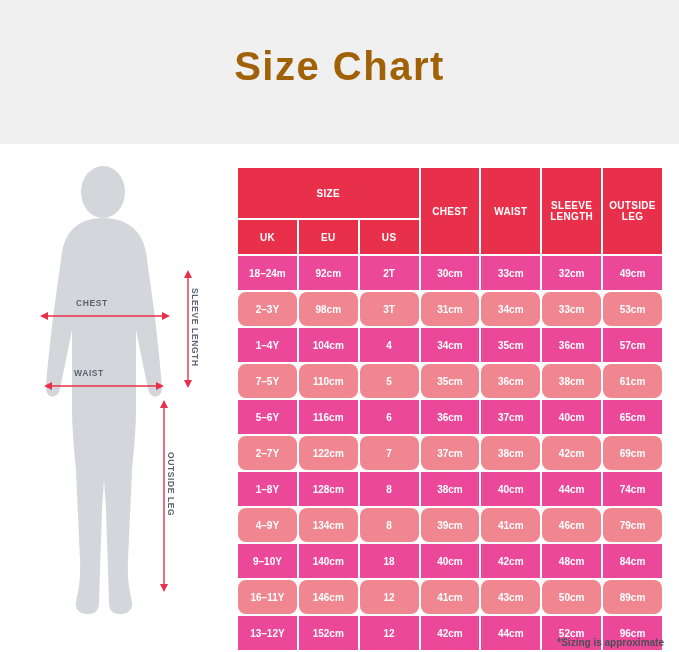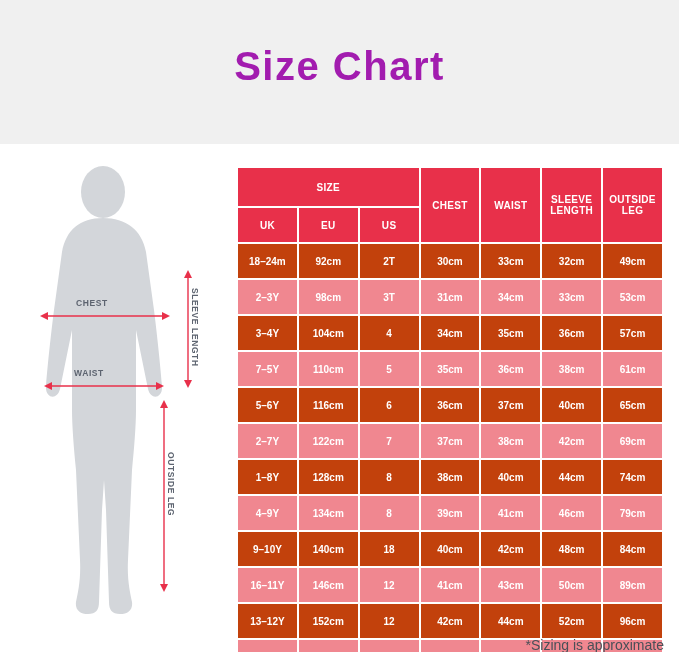--- a/index.html
+++ b/index.html
@@ -22,21 +22,21 @@
     background: #f0f0f0;
   }
   .title {
     position: absolute;
     left: 0; top: 44px;
     width: 679px;
     text-align: center;
     font-size: 40px;
     font-weight: bold;
     letter-spacing: 1.5px;
-    color: #a21caf;
+    color: #a16207;
   }
   
   .figure {
     position: absolute;
     left: 18px; top: 160px;
     width: 210px; height: 470px;
   }
   .figure svg { display: block; }
   .meas-label {
     position: absolute;
@@ -69,35 +69,35 @@
     color: #ffffff;
     padding: 0;
   }
   th.hdr {
     background: #e8304a;
     font-weight: bold;
     letter-spacing: 0.3px;
     font-size: 9.5px;
     line-height: 11px;
   }
-  th.hdr-size { height: 38px; font-size: 10px; }
+  th.hdr-size { height: 50px; font-size: 10px; }
   th.hdr-sub { height: 34px; }
   th.hdr-tall { height: 70px; }
   td.cell {
     height: 34px;
     font-size: 10px;
     font-weight: bold;
   }
-  td.tone-a { background: #c2410c; }
-  td.tone-b { background: #f08790; }
+  td.tone-a { background: #ec4899; }
+  td.tone-b { background: #f08790; border-radius: 8px; }
   .note {
     position: absolute;
     right: 15px; top: 637px;
-    font-size: 14px;
-    font-weight: normal;
+    font-size: 10px;
+    font-weight: bold;
     color: #4a4f57;
   }
 </style>
 </head>
 <body>
 
 <div class="page">
 
   <div class="header-band"></div>
   <div class="title">Size Chart</div>
@@ -168,21 +168,21 @@
           <tr>
             <td class="cell tone-b">2–3Y</td>
             <td class="cell tone-b">98cm</td>
             <td class="cell tone-b">3T</td>
             <td class="cell tone-b">31cm</td>
             <td class="cell tone-b">34cm</td>
             <td class="cell tone-b">33cm</td>
             <td class="cell tone-b">53cm</td>
           </tr>
           <tr>
-            <td class="cell tone-a">3–4Y</td>
+            <td class="cell tone-a">1–4Y</td>
             <td class="cell tone-a">104cm</td>
             <td class="cell tone-a">4</td>
             <td class="cell tone-a">34cm</td>
             <td class="cell tone-a">35cm</td>
             <td class="cell tone-a">36cm</td>
             <td class="cell tone-a">57cm</td>
           </tr>
           <tr>
             <td class="cell tone-b">7–5Y</td>
             <td class="cell tone-b">110cm</td>

